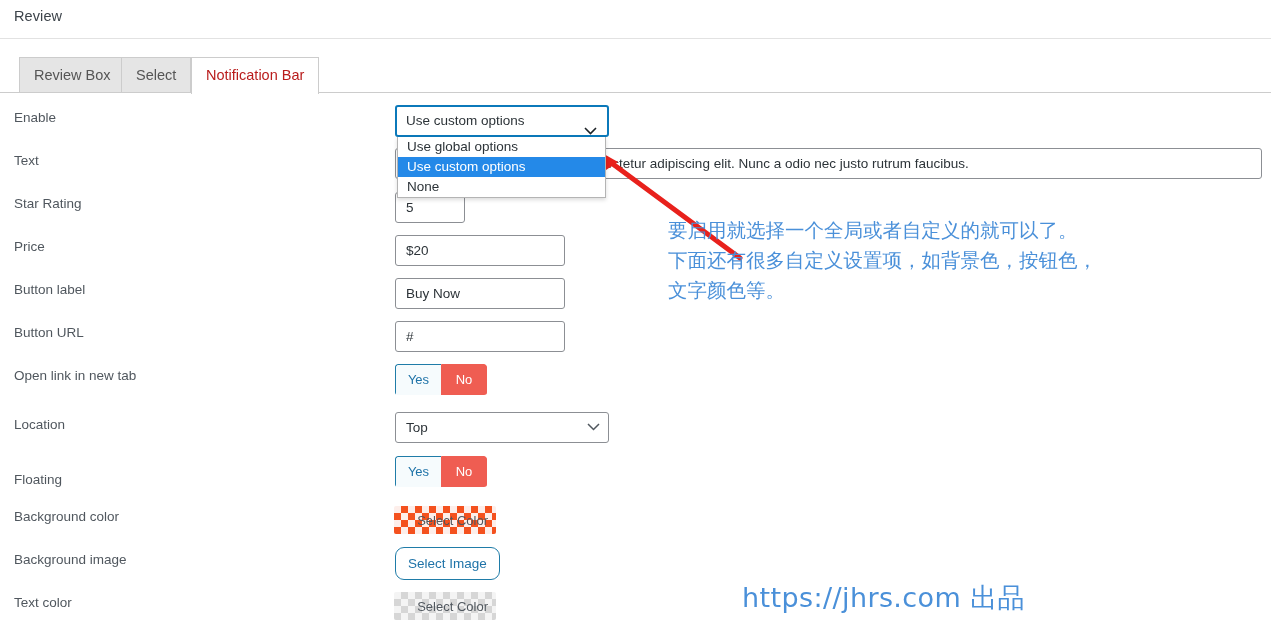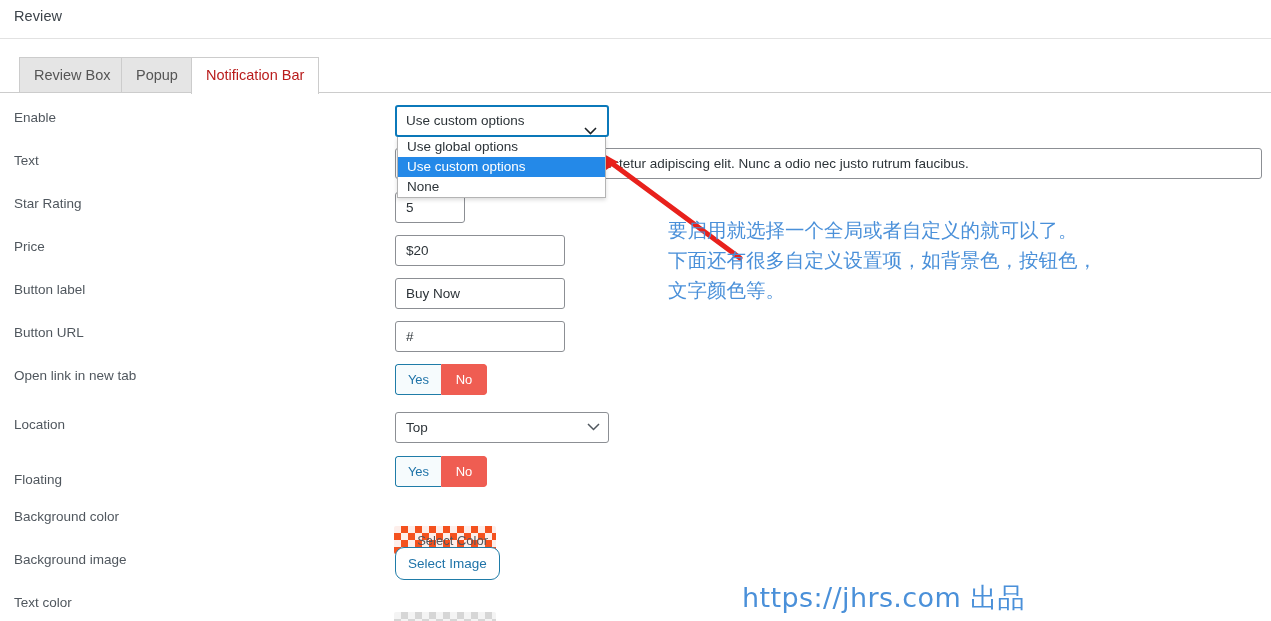--- a/index.html
+++ b/index.html
@@ -93,38 +93,38 @@
     font-size: 13.5px; color: #2c3338; white-space: nowrap;
   }
   .combo-opt.sel { background: #2489e8; color: #fff; }
 
   
   .toggle {
     position: absolute; display: flex; height: 31px;
     border-radius: 3px; overflow: hidden;
   }
   .toggle .opt {
-    width: 46px; height: 31px; line-height: 29px; text-align: center;
+    width: 46px; height: 49px; line-height: 29px; text-align: center;
     font-size: 13px;
   }
   .toggle .yes {
     background: #f6fbfd; color: #1f73a8;
     border: 1px solid #1f7ca8; border-right: none;
     border-radius: 3px 0 0 3px;
   }
   .toggle .no {
     background: #ef5d52; color: #fff;
     border: 1px solid #ef5d52;
     border-radius: 0 3px 3px 0;
   }
 
   
   .colorpick {
     position: absolute; height: 30px; width: 104px; border-radius: 3px;
-    overflow: hidden; border: 1px solid transparent; margin-top: 20px;
+    overflow: hidden; border: 1px solid transparent;
   }
   .colorpick .swatch {
     position: absolute; left: 0; top: 0; width: 104px; height: 30px;
     background-image:
       linear-gradient(45deg, var(--c) 25%, transparent 25%, transparent 75%, var(--c) 75%),
       linear-gradient(45deg, var(--c) 25%, transparent 25%, transparent 75%, var(--c) 75%);
     background-size: 14px 14px;
     background-position: 0 0, 7px 7px;
     background-color: var(--c2);
   }
@@ -158,21 +158,21 @@
 <body>
 
 <div id="page">
 
   <div class="page-header">
     <div class="title">Review</div>
   </div>
 
   <div class="tabstrip">
     <div class="tab" id="tab-review-box">Review Box</div>
-    <div class="tab" id="tab-popup">Popup</div>
+    <div class="tab" id="tab-popup">Select</div>
     <div class="tab active" id="tab-notif">Notification Bar</div>
   </div>
 
   <div class="row-label" style="top:110px">Enable</div>
   <div class="combo-closed" style="left:395px; top:105px;">
     <span>Use custom options</span>
     <span class="chev2">
       <svg width="13" height="8" viewBox="0 0 13 8">
           <path d="M1 1 L6.5 6.5 L12 1" stroke="#1d2327" stroke-width="1.6" fill="none"></path>
         </svg>

